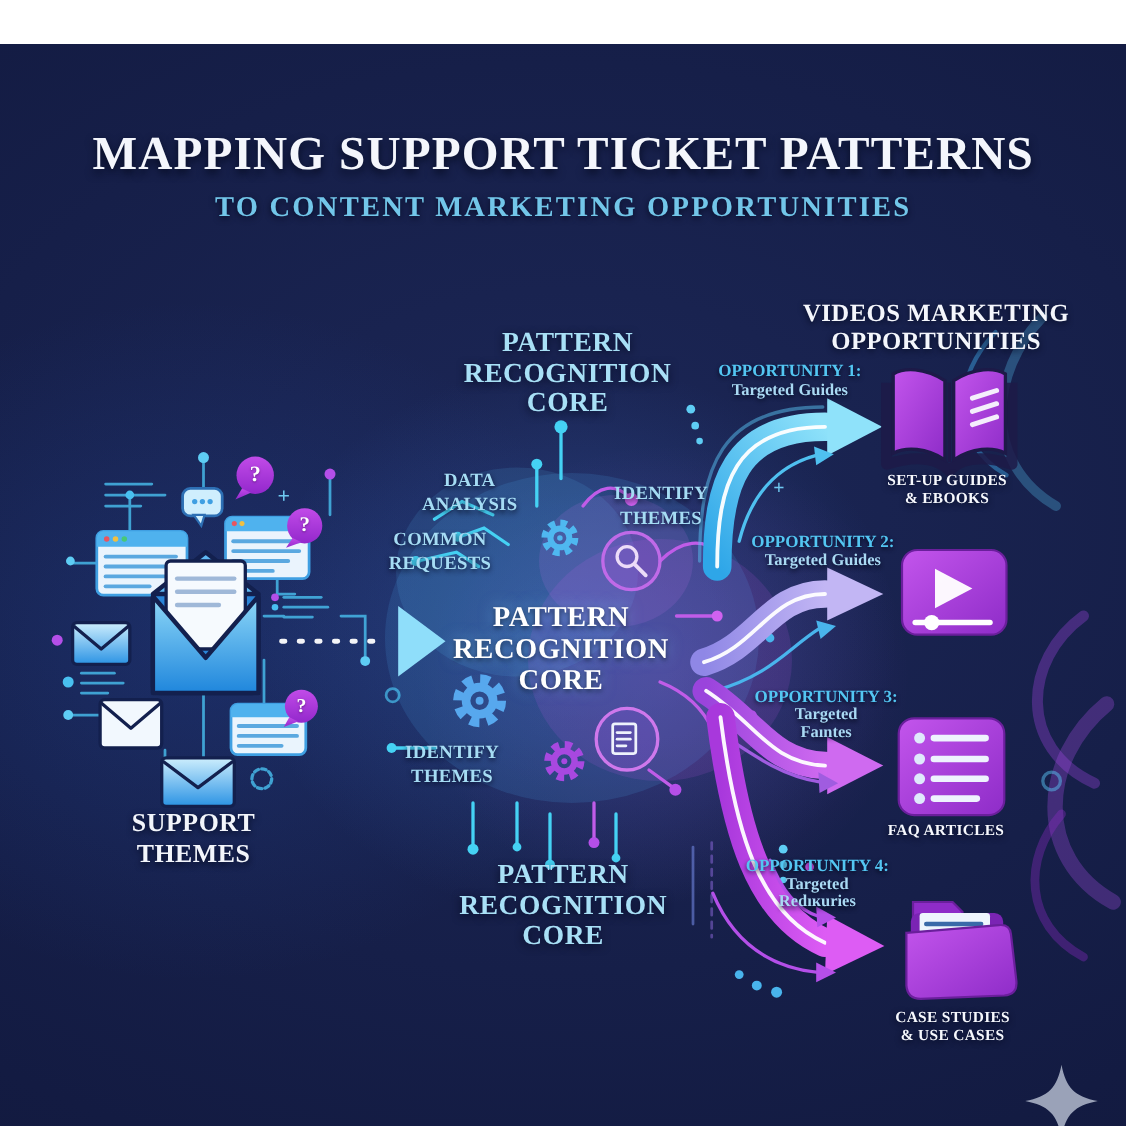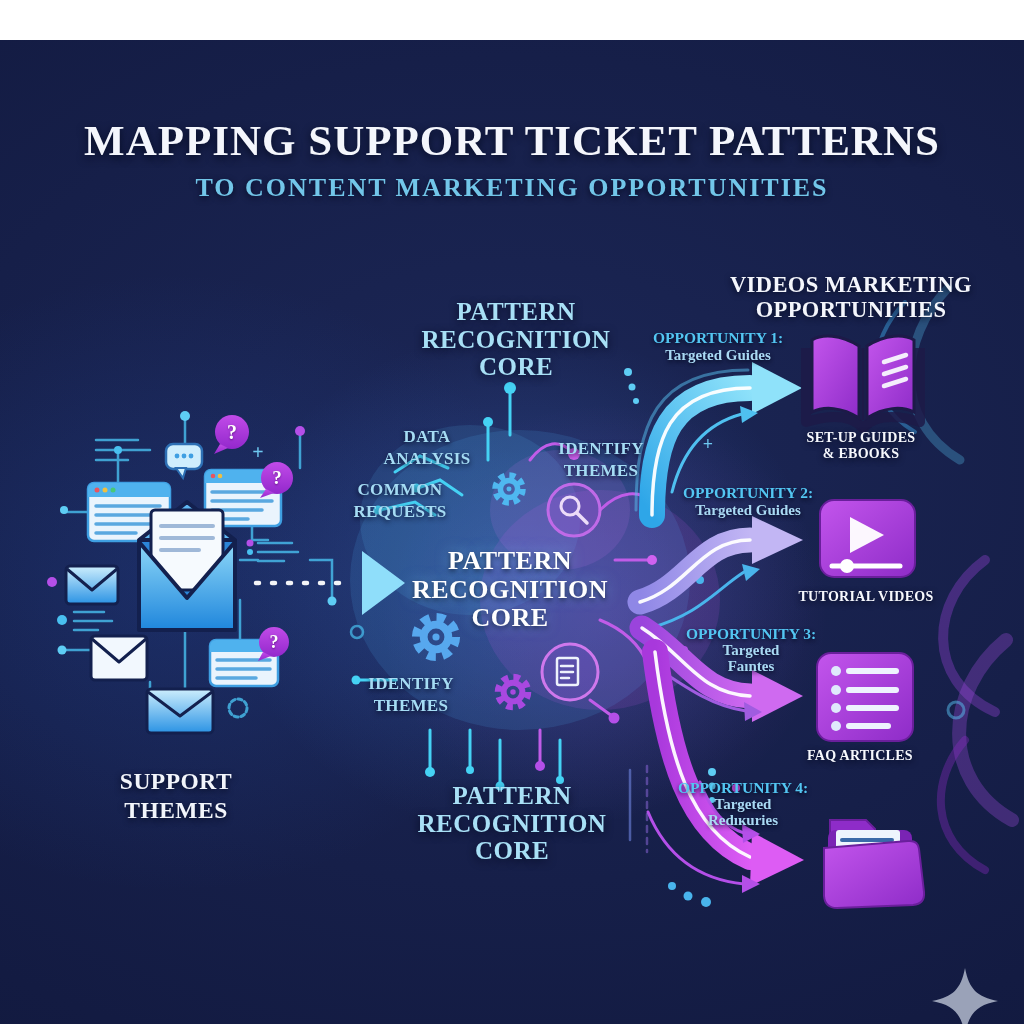--- a/index.html
+++ b/index.html
@@ -377,21 +377,21 @@
     <path d="M842,808 H878" stroke="#b8d4ec" stroke-width="2.5" stroke-linecap="round"></path>
     <path d="M824,808 L908,801 Q918,800 919,809 L924,852 Q925,864 913,865 L837,868 Q825,868 824,856 Z" fill="url(#gPurple)" stroke="#6a1f9c" stroke-width="2"></path>
   </g>
 
   <path d="M965,928 C969,949 977,957 998,961 C977,965 969,973 965,994 C961,973 953,965 932,961 C953,957 961,949 965,928 Z" fill="#9aa2b8"></path>
 </svg>
 
 <div class="abs ctr t-title" style="left:512px;top:76px;">MAPPING SUPPORT TICKET PATTERNS</div>
 <div class="abs ctr t-sub" style="left:512px;top:133px;">TO CONTENT MARKETING OPPORTUNITIES</div>
 
-<div class="abs ctr t-support" style="left:176px;top:727px;">
+<div class="abs ctr t-support" style="left:176px;top:694px;">
   <div>SUPPORT</div>
   <div>THEMES</div>
 </div>
 
 <div class="abs ctr t-core" style="left:516px;top:258px;">
   <div>PATTERN</div>
   <div>RECOGNITION</div>
   <div>CORE</div>
 </div>
 <div class="abs ctr t-core t-core-white" style="left:510px;top:507px;">
@@ -429,30 +429,33 @@
 
 <div class="abs ctr t-opp" style="left:718px;top:289px;">OPPORTUNITY 1:</div>
 <div class="abs ctr t-opp-sub" style="left:718px;top:307px;">Targeted Guides</div>
 <div class="abs ctr t-result" style="left:861px;top:390px;">
   <div>SET-UP GUIDES</div>
   <div>&amp; EBOOKS</div>
 </div>
 
 <div class="abs ctr t-opp" style="left:748px;top:444px;">OPPORTUNITY 2:</div>
 <div class="abs ctr t-opp-sub" style="left:748px;top:462px;">Targeted Guides</div>
-<div class="abs ctr t-result" style="left:866px;top:549px;">TUTORIAL VIDEOS</div>
 
 <div class="abs ctr t-opp" style="left:751px;top:585px;">OPPORTUNITY 3:</div>
 <div class="abs ctr t-opp-sub" style="left:751px;top:602px;">Targeted</div>
 <div class="abs ctr t-opp-sub" style="left:751px;top:618px;text-align:right;">Faıntes</div>
 <div class="abs ctr t-result" style="left:860px;top:708px;">FAQ ARTICLES</div>
 
 <div class="abs ctr t-opp" style="left:743px;top:739px;">OPPORTUNITY 4:</div>
 <div class="abs ctr t-opp-sub" style="left:743px;top:756px;">Targeted</div>
 <div class="abs ctr t-opp-sub" style="left:743px;top:772px;">Redıĸuries</div>
+<div class="abs ctr t-result" style="left:866px;top:878px;">
+  <div>CASE STUDIES</div>
+  <div>&amp; USE CASES</div>
+</div>
 
 <div class="abs qmark" style="left:232px;top:392px;">?</div>
 <div class="abs qmark" style="left:277px;top:438px;font-size:19px;">?</div>
 <div class="abs qmark" style="left:274px;top:602px;font-size:18px;">?</div>
 <div class="abs plus" style="left:258px;top:412px;">+</div>
 <div class="abs plus" style="left:708px;top:404px;font-size:18px;">+</div>
 
 </div>
 
 </body></html>

